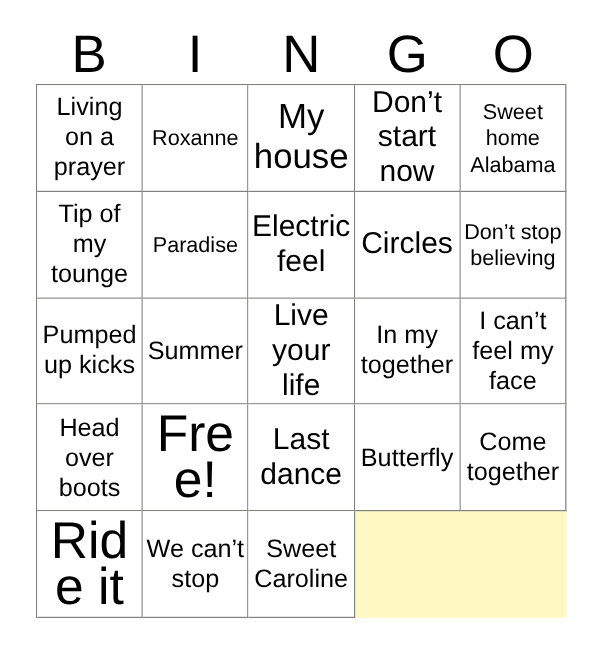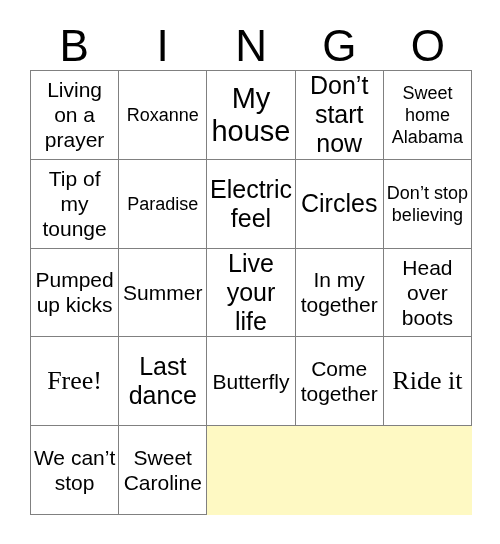--- a/index.html
+++ b/index.html
@@ -76,21 +76,21 @@
   .cell-text {
     display: block;
     width: 100%;
     text-align: center;
     color: #000000;
     word-wrap: break-word;
     hyphens: none;
   }
 
   
-  .fs-xxl .cell-text { font-size: 26px; line-height: 38px; font-family: Liberation Serif, serif; }
+  .fs-xxl .cell-text { font-size: 43px; line-height: 38px; }
   .fs-xl  .cell-text { font-size: 29px; line-height: 33px; }
   .fs-lg  .cell-text { font-size: 25px; line-height: 29px; }
   .fs-md  .cell-text { font-size: 21px; line-height: 25px; }
   .fs-sm  .cell-text { font-size: 18px; line-height: 22px; }
 </style>
 </head>
 <body>
 
 <div id="card">
 
@@ -143,20 +143,23 @@
         <span class="cell-text">Summer</span>
       </div>
     <div class="cell fs-lg">
         <span class="cell-text">Live your life</span>
       </div>
 
     <div class="cell fs-md">
         <span class="cell-text">In my together</span>
       </div>
     <div class="cell fs-md">
+        <span class="cell-text">I can’t feel my face</span>
+      </div>
+    <div class="cell fs-md">
         <span class="cell-text">Head over boots</span>
       </div>
     <div class="cell fs-xxl">
         <span class="cell-text">Free!</span>
       </div>
     <div class="cell fs-lg">
         <span class="cell-text">Last dance</span>
       </div>
 
     <div class="cell fs-md">

